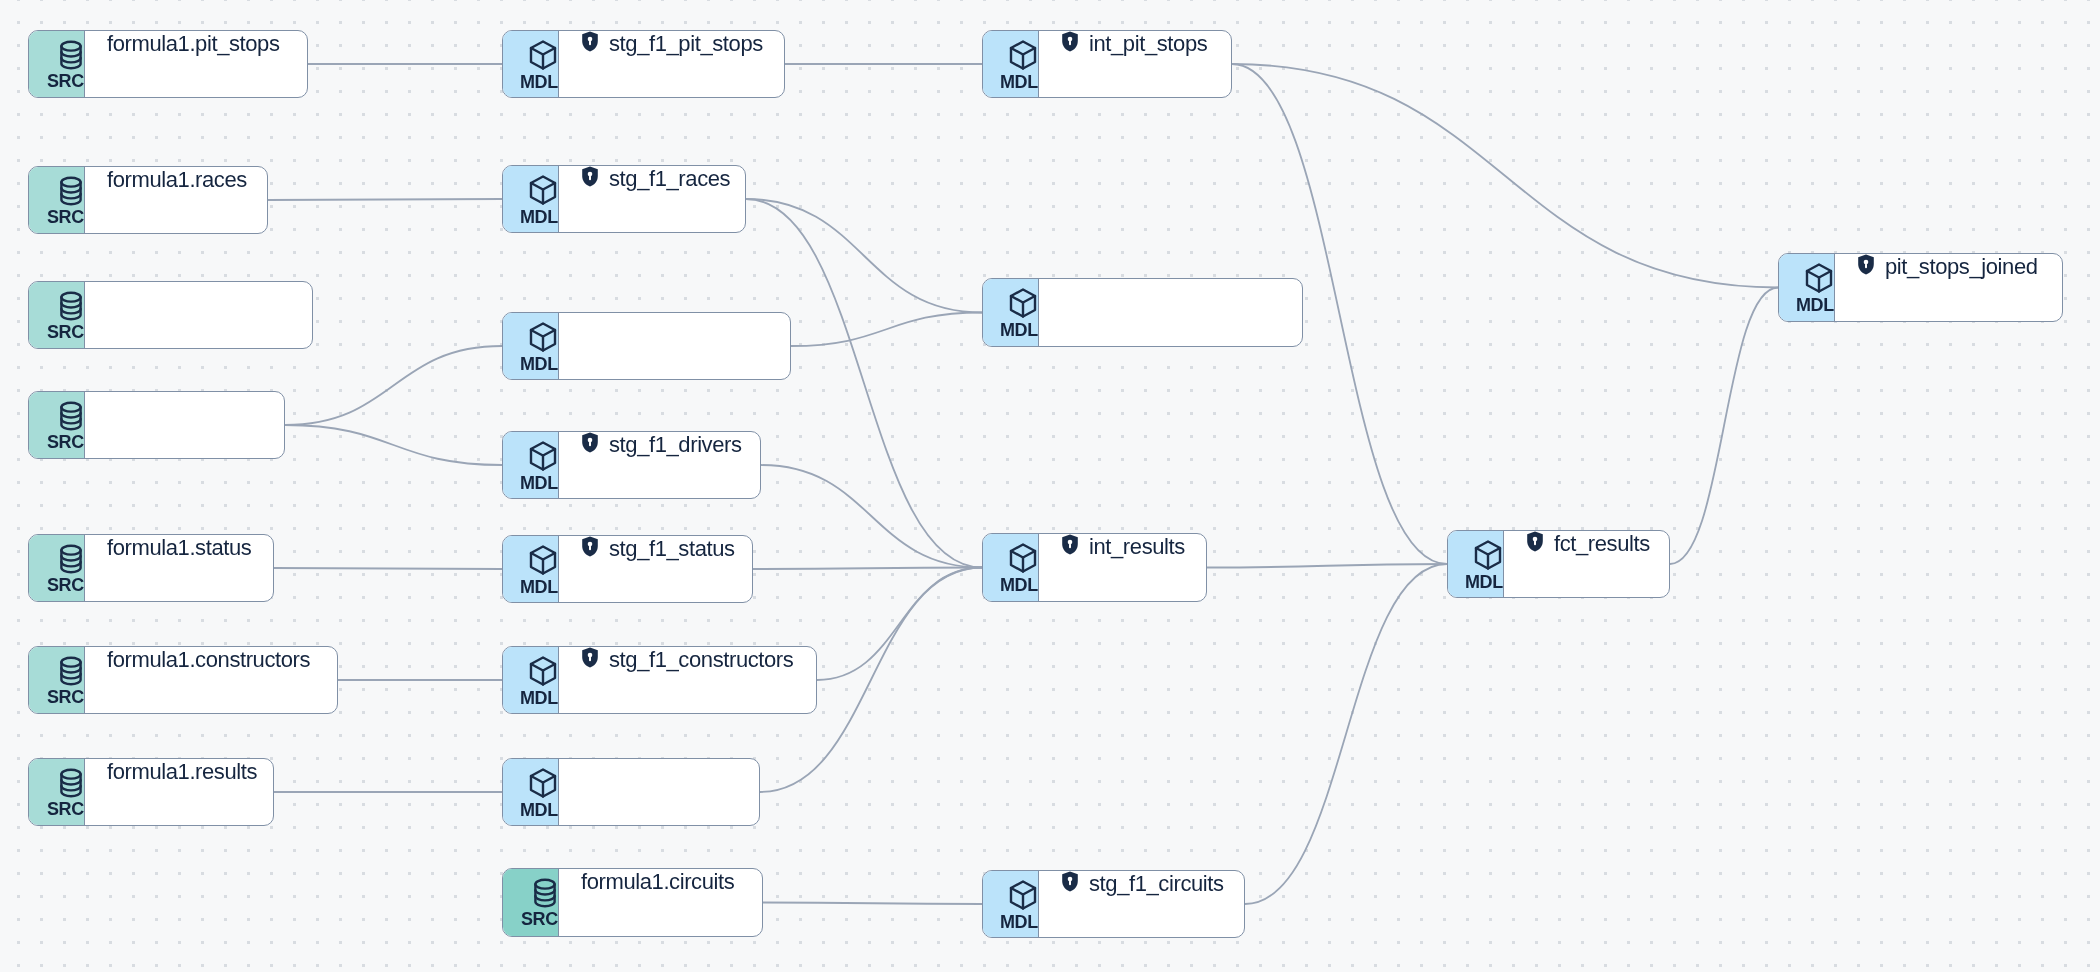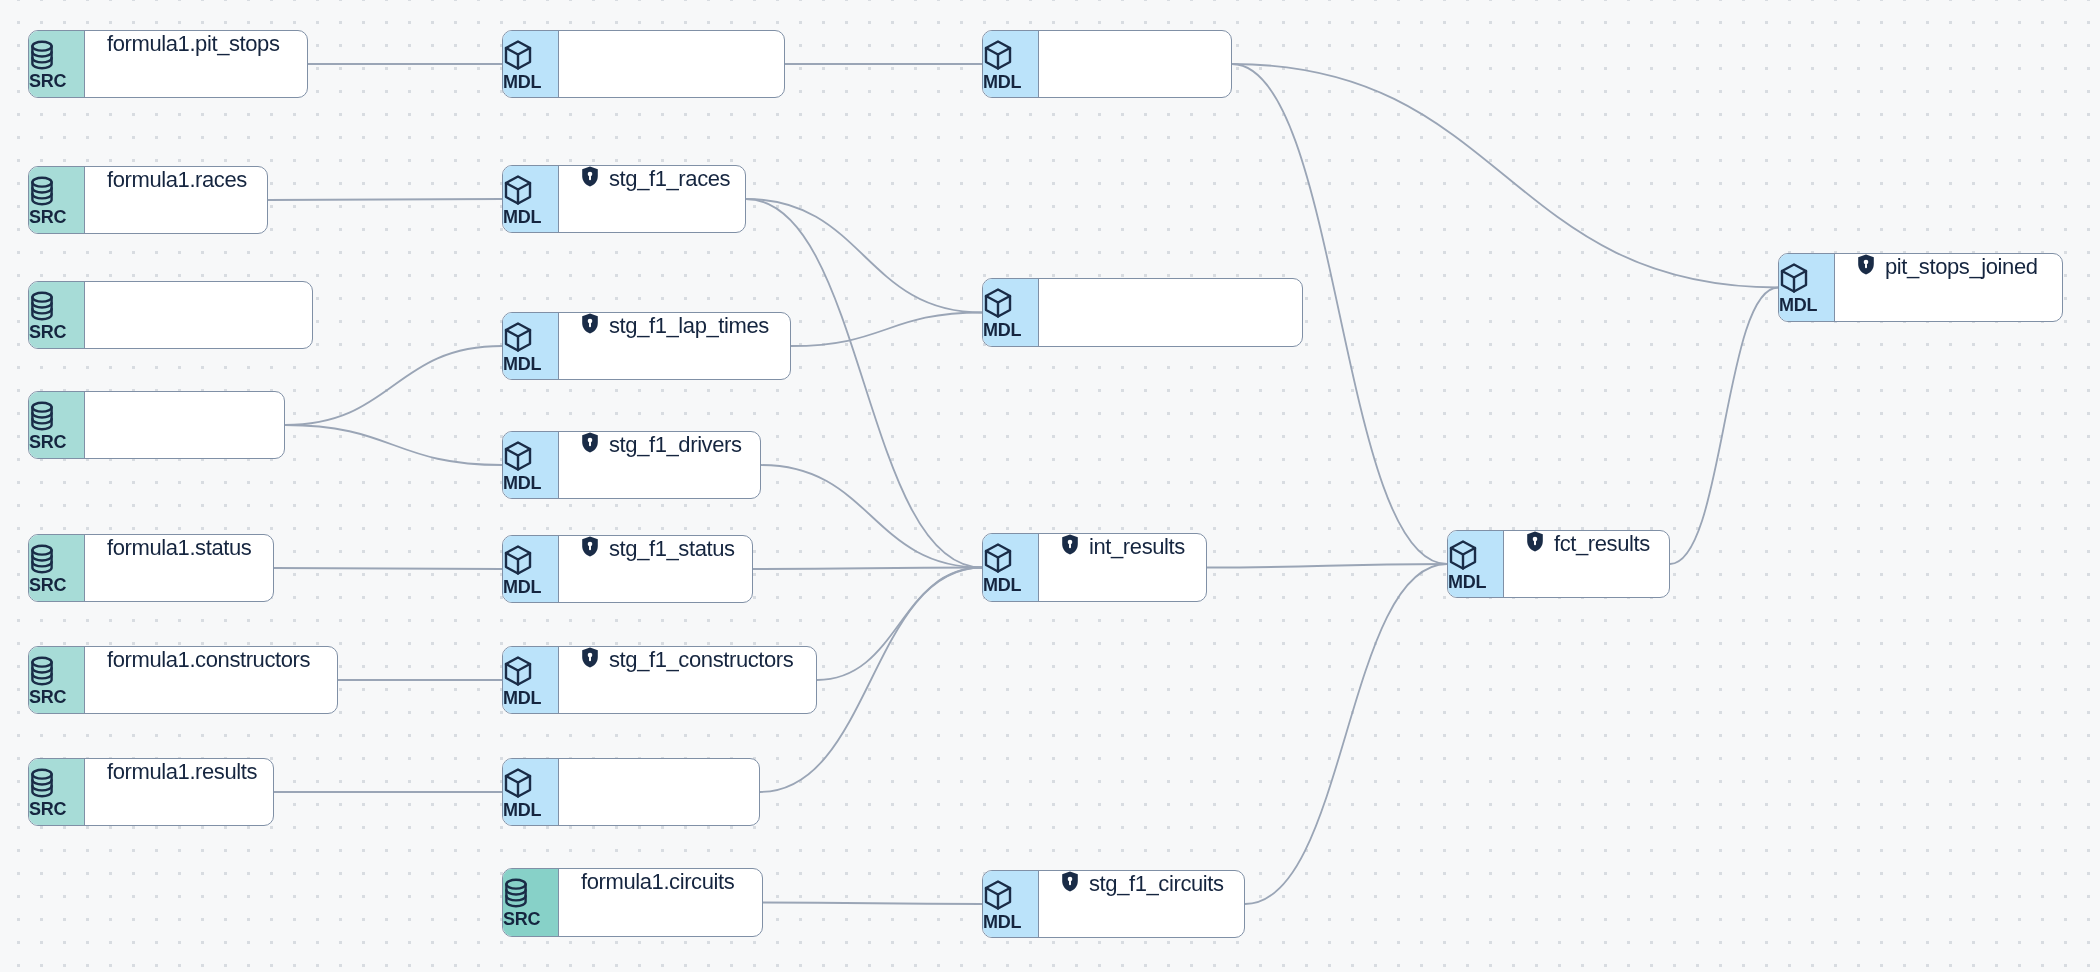--- a/index.html
+++ b/index.html
@@ -20,21 +20,21 @@
     display:flex;align-items:stretch;
     background:#ffffff;
     border:1.5px solid #8090a6;
     border-radius:10px;
     box-sizing:border-box;
     overflow:hidden;
     cursor:pointer;
   }
   .badge{
     flex:0 0 55px;width:55px;
-    display:flex;flex-direction:column;align-items:flex-start;justify-content:center;
+    display:flex;flex-direction:column;align-items:flex-end;justify-content:center;
     border-right:1.5px solid #8090a6;
     gap:1px;padding-top:2px;
   }
   .badge-label{
     font-size:18px;font-weight:600;color:#15253f;line-height:20px;letter-spacing:-0.3px;
   }
   .node-body{
     flex:1 1 auto;
     display:flex;align-items:flex-start;
     padding-left:22px;padding-right:10px;
@@ -224,20 +224,30 @@
           <svg class="node-icon" width="30" height="32" viewBox="0 0 30 32">
             <g fill="none" stroke="#1a2c47" stroke-width="2.4" stroke-linejoin="round" stroke-linecap="round">
               <path d="M15 2.5 L27 9 V23 L15 29.5 L3 23 V9 Z"></path>
               <path d="M3 9 L15 15.5 L27 9"></path>
               <path d="M15 15.5 V29.5"></path>
             </g>
           </svg>
         </span>
       <span class="badge-label">MDL</span>
     </div>
+    <div class="node-body">
+      <span class="shield">
+          <svg class="node-icon" width="18" height="21" viewBox="0 0 18 21">
+            <path d="M9 0.5 L16.8 3.2 V10 C16.8 15.6 13.3 18.8 9 20.5 C4.7 18.8 1.2 15.6 1.2 10 V3.2 Z" fill="#1a2c47"></path>
+            <circle cx="9" cy="8.1" r="2.3" fill="#ffffff"></circle>
+            <rect x="8" y="9.6" width="2" height="4.6" rx="1" fill="#ffffff"></rect>
+          </svg>
+        </span>
+      <span class="node-label">stg_f1_pit_stops</span>
+    </div>
   </div>
     <div class="node" style="left: 502px; top: 165px; width: 244px; height: 68px;">
     <div class="badge" style="background: rgb(187, 227, 250);">
       <span class="badge-icon">
           <svg class="node-icon" width="30" height="32" viewBox="0 0 30 32">
             <g fill="none" stroke="#1a2c47" stroke-width="2.4" stroke-linejoin="round" stroke-linecap="round">
               <path d="M15 2.5 L27 9 V23 L15 29.5 L3 23 V9 Z"></path>
               <path d="M3 9 L15 15.5 L27 9"></path>
               <path d="M15 15.5 V29.5"></path>
             </g>
@@ -262,30 +272,20 @@
           <svg class="node-icon" width="30" height="32" viewBox="0 0 30 32">
             <g fill="none" stroke="#1a2c47" stroke-width="2.4" stroke-linejoin="round" stroke-linecap="round">
               <path d="M15 2.5 L27 9 V23 L15 29.5 L3 23 V9 Z"></path>
               <path d="M3 9 L15 15.5 L27 9"></path>
               <path d="M15 15.5 V29.5"></path>
             </g>
           </svg>
         </span>
       <span class="badge-label">MDL</span>
     </div>
-    <div class="node-body">
-      <span class="shield">
-          <svg class="node-icon" width="18" height="21" viewBox="0 0 18 21">
-            <path d="M9 0.5 L16.8 3.2 V10 C16.8 15.6 13.3 18.8 9 20.5 C4.7 18.8 1.2 15.6 1.2 10 V3.2 Z" fill="#1a2c47"></path>
-            <circle cx="9" cy="8.1" r="2.3" fill="#ffffff"></circle>
-            <rect x="8" y="9.6" width="2" height="4.6" rx="1" fill="#ffffff"></rect>
-          </svg>
-        </span>
-      <span class="node-label">stg_f1_lap_times</span>
-    </div>
   </div>
     <div class="node" style="left: 502px; top: 431px; width: 259px; height: 68px;">
     <div class="badge" style="background: rgb(187, 227, 250);">
       <span class="badge-icon">
           <svg class="node-icon" width="30" height="32" viewBox="0 0 30 32">
             <g fill="none" stroke="#1a2c47" stroke-width="2.4" stroke-linejoin="round" stroke-linecap="round">
               <path d="M15 2.5 L27 9 V23 L15 29.5 L3 23 V9 Z"></path>
               <path d="M3 9 L15 15.5 L27 9"></path>
               <path d="M15 15.5 V29.5"></path>
             </g>
@@ -372,20 +372,30 @@
           <svg class="node-icon" width="30" height="32" viewBox="0 0 30 32">
             <g fill="none" stroke="#1a2c47" stroke-width="2.4" stroke-linejoin="round" stroke-linecap="round">
               <path d="M15 2.5 L27 9 V23 L15 29.5 L3 23 V9 Z"></path>
               <path d="M3 9 L15 15.5 L27 9"></path>
               <path d="M15 15.5 V29.5"></path>
             </g>
           </svg>
         </span>
       <span class="badge-label">MDL</span>
     </div>
+    <div class="node-body">
+      <span class="shield">
+          <svg class="node-icon" width="18" height="21" viewBox="0 0 18 21">
+            <path d="M9 0.5 L16.8 3.2 V10 C16.8 15.6 13.3 18.8 9 20.5 C4.7 18.8 1.2 15.6 1.2 10 V3.2 Z" fill="#1a2c47"></path>
+            <circle cx="9" cy="8.1" r="2.3" fill="#ffffff"></circle>
+            <rect x="8" y="9.6" width="2" height="4.6" rx="1" fill="#ffffff"></rect>
+          </svg>
+        </span>
+      <span class="node-label">int_pit_stops</span>
+    </div>
   </div>
     <div class="node" style="left: 982px; top: 278px; width: 321px; height: 69px;">
     <div class="badge" style="background: rgb(187, 227, 250);">
       <span class="badge-icon">
           <svg class="node-icon" width="30" height="32" viewBox="0 0 30 32">
             <g fill="none" stroke="#1a2c47" stroke-width="2.4" stroke-linejoin="round" stroke-linecap="round">
               <path d="M15 2.5 L27 9 V23 L15 29.5 L3 23 V9 Z"></path>
               <path d="M3 9 L15 15.5 L27 9"></path>
               <path d="M15 15.5 V29.5"></path>
             </g>

